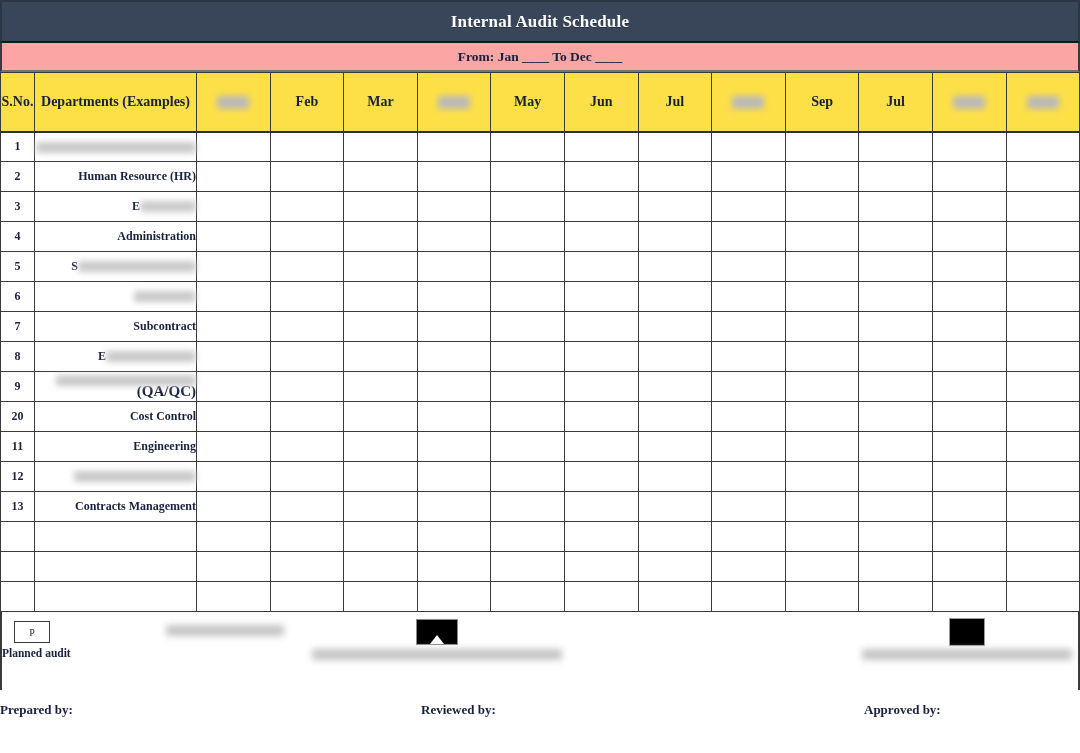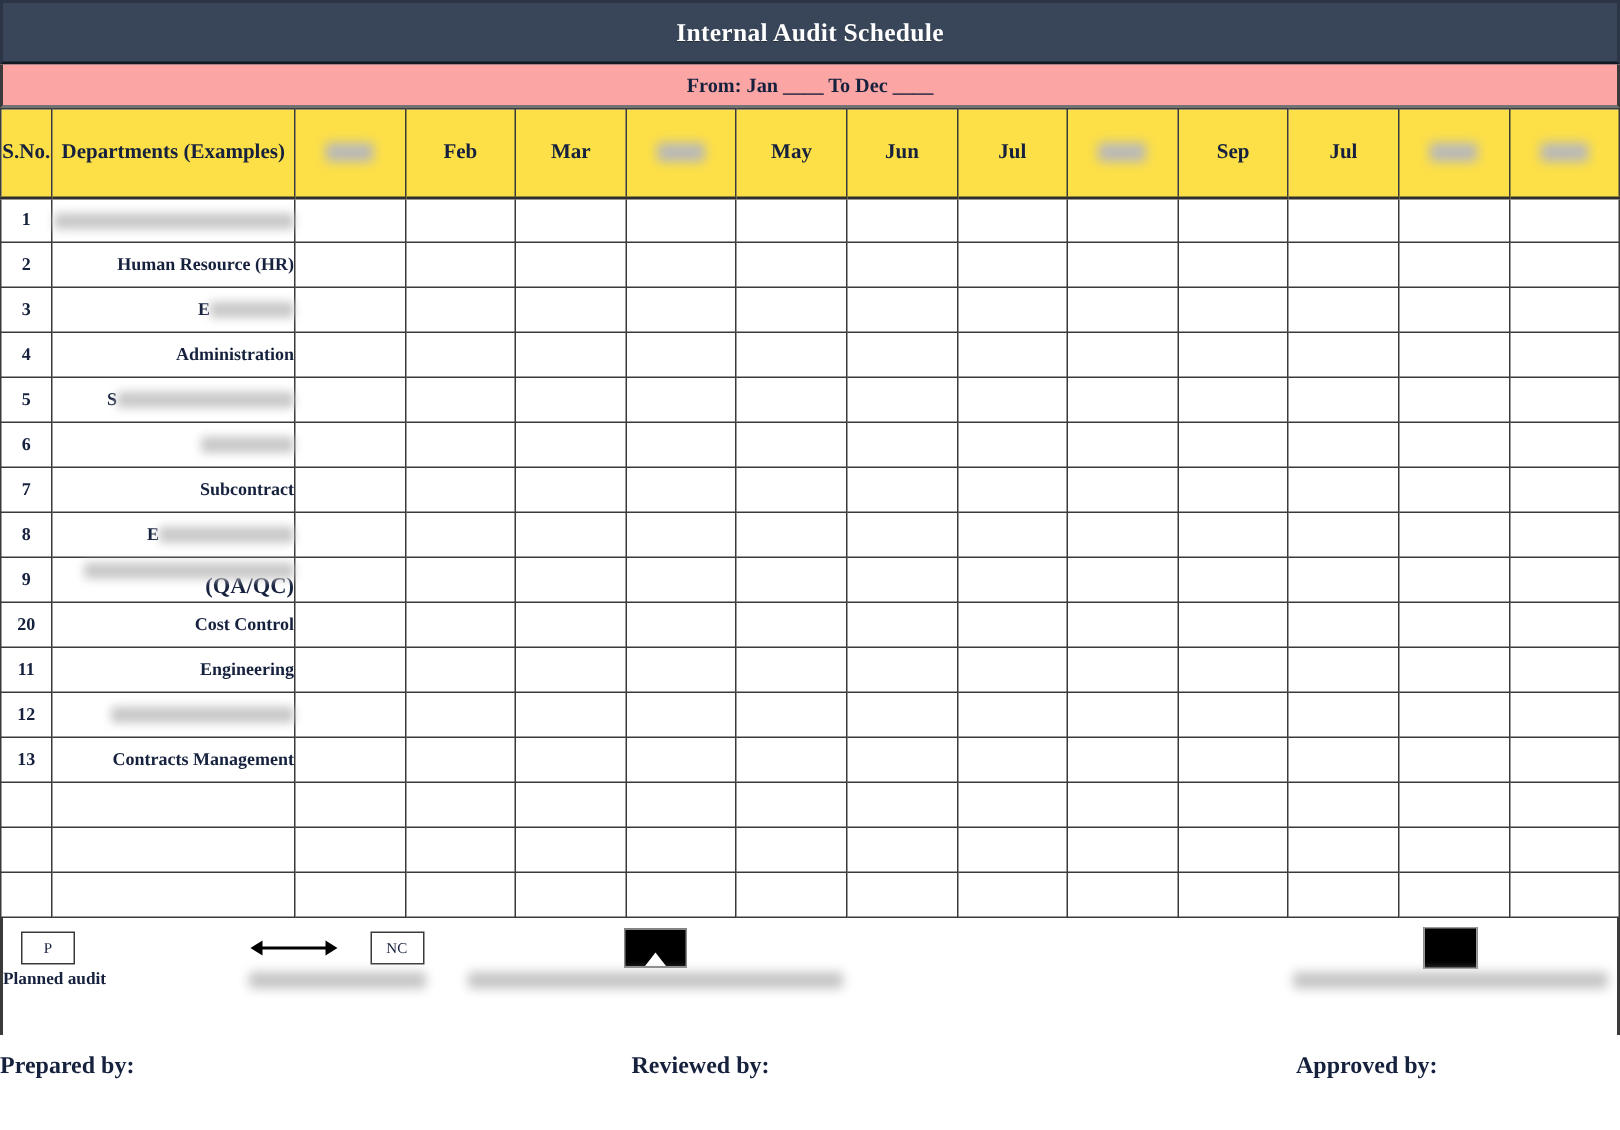--- a/index.html
+++ b/index.html
@@ -233,21 +233,21 @@
     height: 58px;
     background: #ffffff;
   }
   .sig {
     position: absolute;
     top: 12px;
     display: flex;
     align-items: flex-end;
   }
   .sig-label {
-    font-size: 16px;
+    font-size: 13px;
     font-weight: bold;
     color: #16213e;
     white-space: nowrap;
   }
 </style>
 </head>
 <body>
 
 <div class="title-bar">
   <span class="title-text">Internal Audit Schedule</span>
@@ -542,30 +542,20 @@
 
 <div class="legend-item" style="left: 0px; width: 60px; top: 8px;">
       <div class="sym-wrap">
         <div class="sym-box">
           <span>P</span>
         </div>
       </div>
       <div class="legend-caption">Planned audit</div>
     </div>
     <div class="legend-item" style="left: 140px; width: 165px; top: 8px;">
-      <div class="sym-wrap">
-        <div class="sym-arrow">
-          <span class="shaft"></span>
-          <span class="head left"></span>
-          <span class="head right"></span>
-        </div>
-        <div class="sym-box" style="margin-left: 22px;">
-          <span>NC</span>
-        </div>
-      </div>
       <div class="legend-caption"><span class="redacted-cap" style="width: 118px;"></span></div>
     </div>
     <div class="legend-item" style="left: 295px; width: 280px; top: 8px;">
       <div class="sym-wrap">
         <div class="sym-notch"></div>
       </div>
       <div class="legend-caption"><span class="redacted-cap" style="width: 250px;"></span></div>
     </div>
     <div class="legend-item" style="left: 855px; width: 220px; top: 8px;">
       <div class="sym-wrap">

